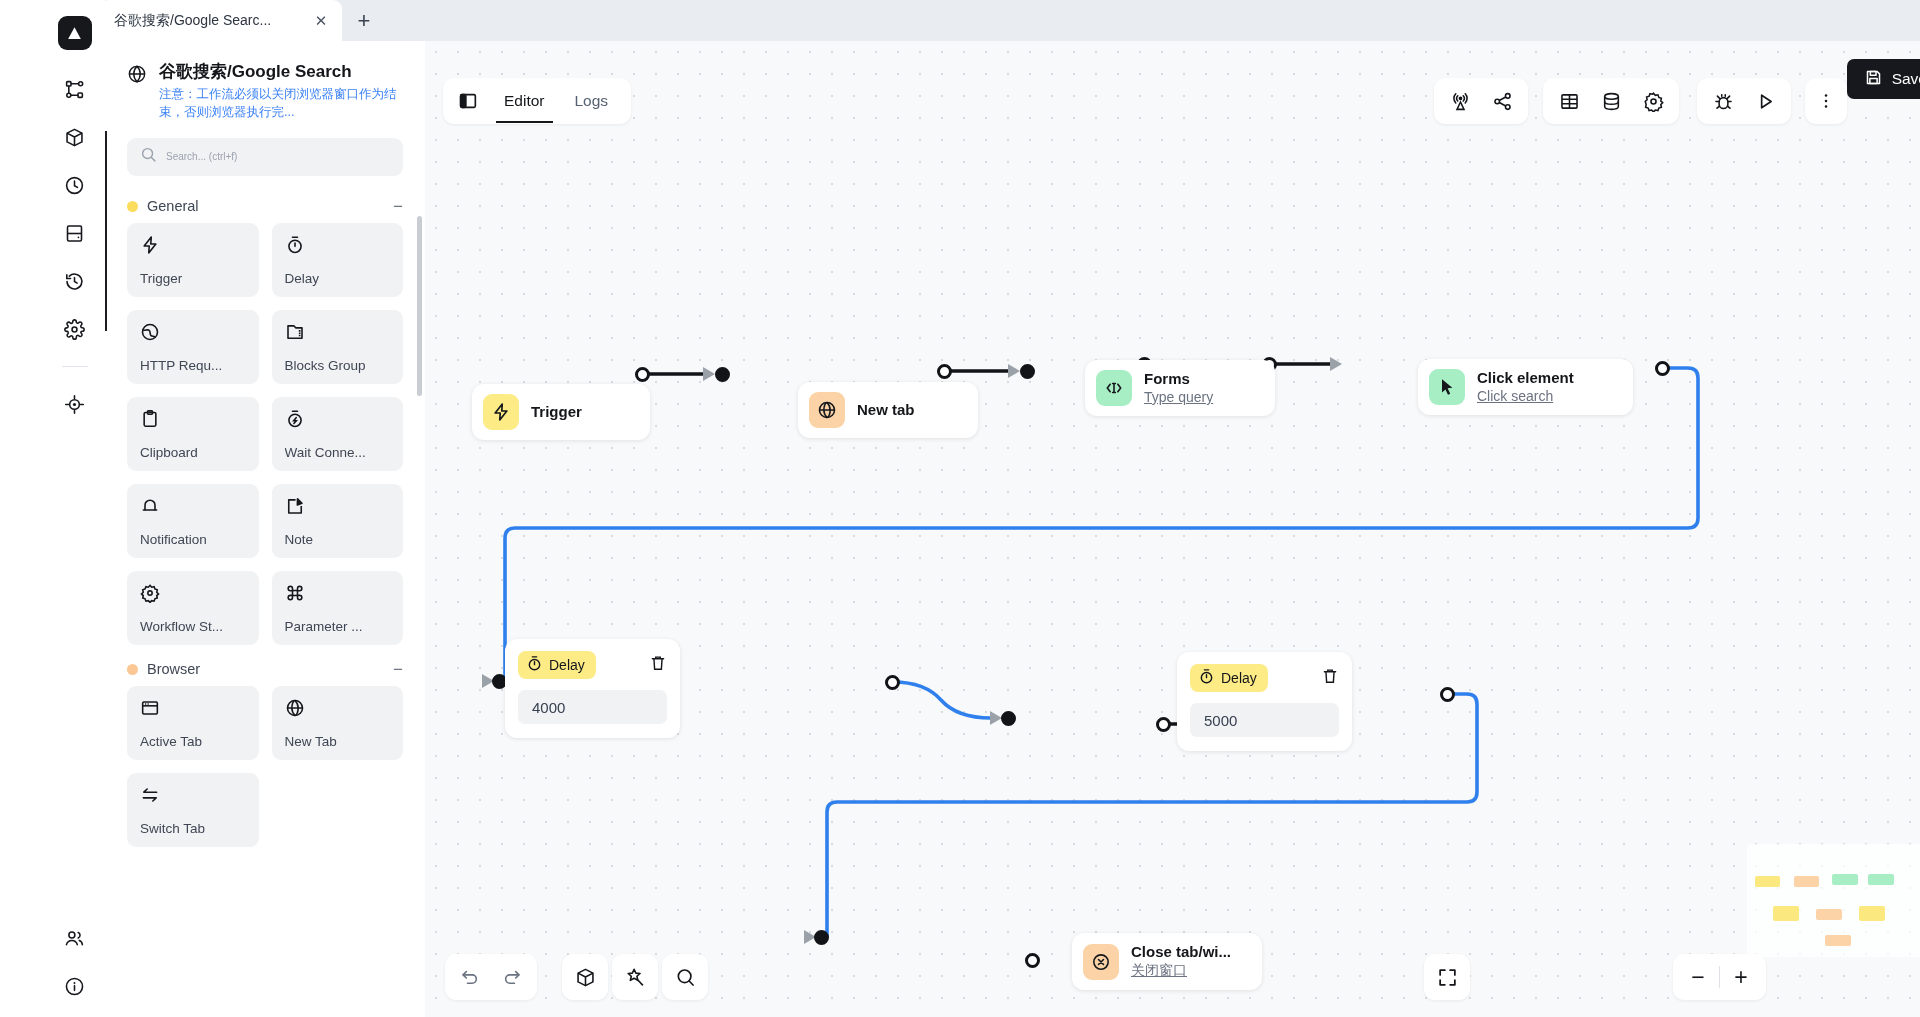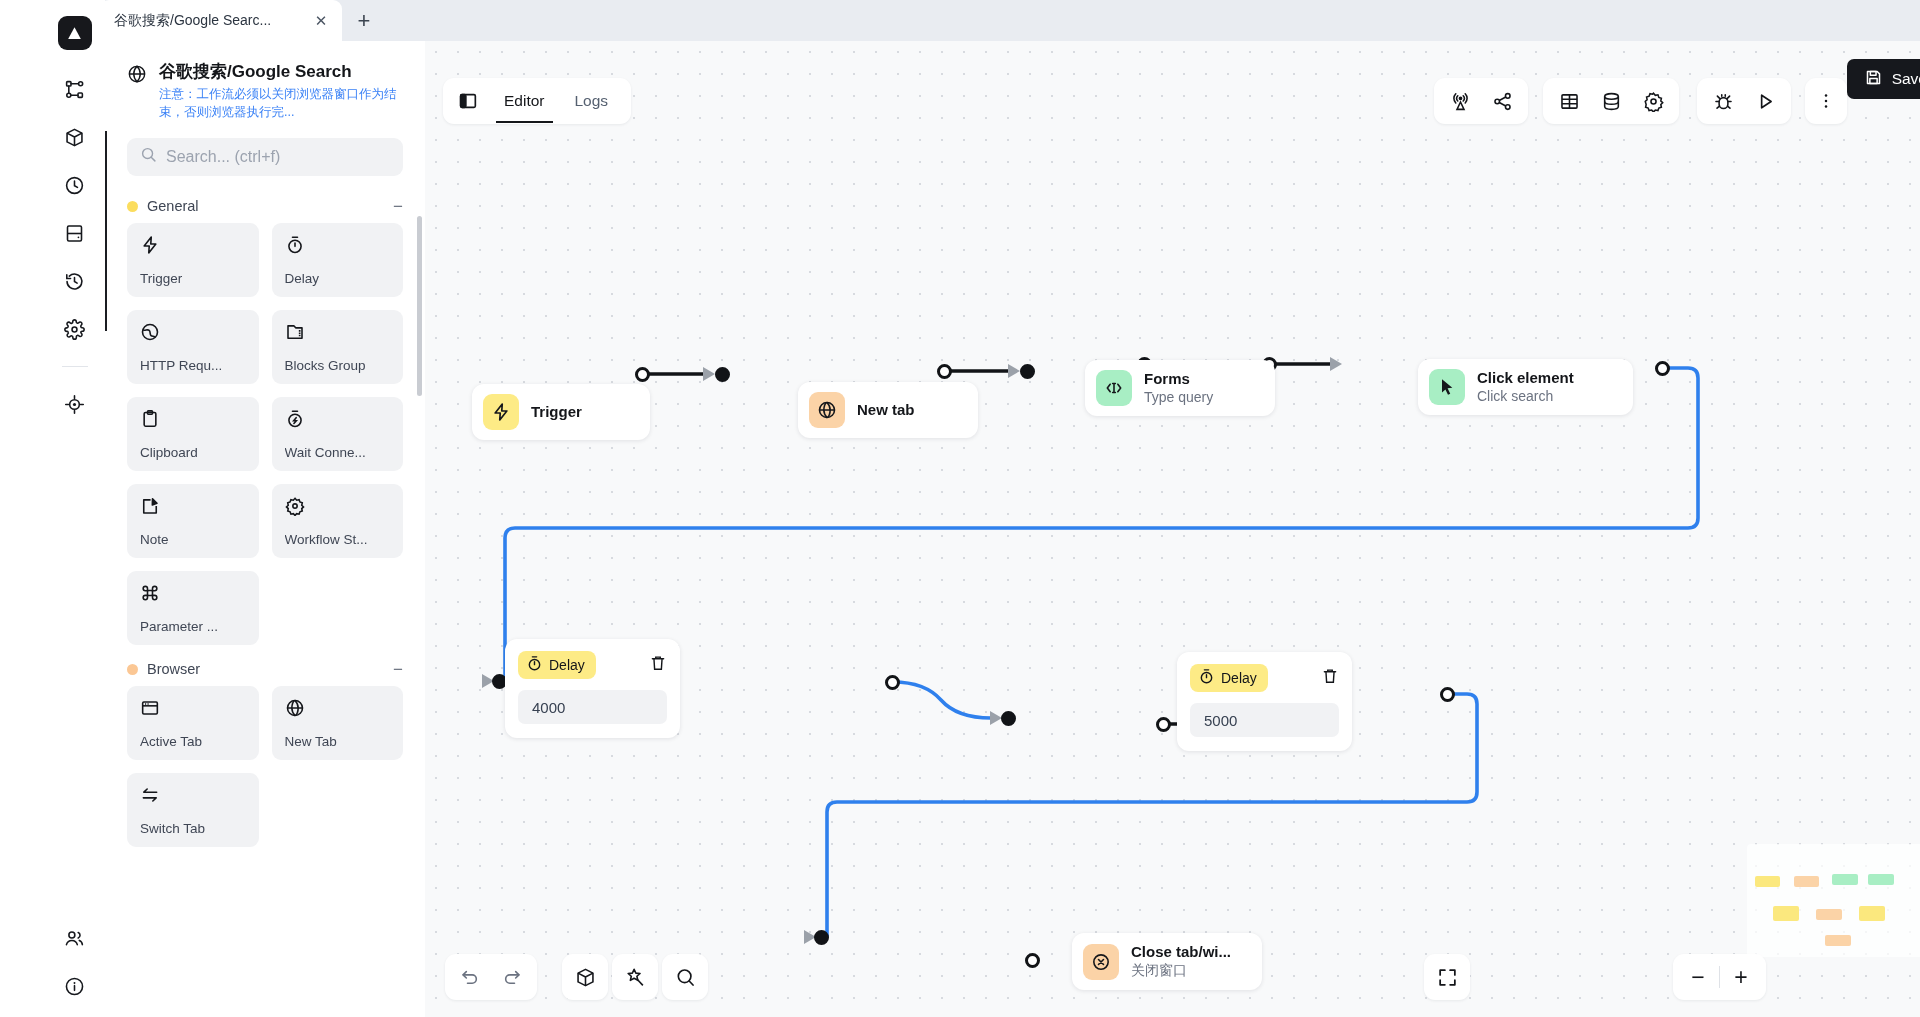--- a/index.html
+++ b/index.html
@@ -71,21 +71,21 @@
   .wf-desc {
     font-size: 12.5px; color: #3b82f6; line-height: 1.45; margin-top: 3px;
     display: -webkit-box; -webkit-line-clamp: 2; -webkit-box-orient: vertical; overflow: hidden;
   }
   .search-wrap { padding: 10px 22px 6px 22px; }
   .search-box {
     height: 38px; background: #f1f2f4; border-radius: 9px;
     display: flex; align-items: center; gap: 9px; padding: 0 13px;
   }
   .search-box input {
-    border: 0; outline: none; background: transparent; font-size: 16px;
+    border: 0; outline: none; background: transparent; font-size: 10px;
     color: #0369a1; width: 100%; font-family: "Liberation Sans", sans-serif;
   }
   .search-box input::placeholder { color: #9ca3af; }
 
   .cat-head {
     display: flex; align-items: center; padding: 16px 22px 8px 22px; gap: 9px;
   }
   .cat-dot { width: 11px; height: 11px; border-radius: 50%; }
   .cat-name { font-size: 14.5px; color: #3f4654; flex: 1; }
   .cat-collapse { color: #6b7280; font-size: 17px; cursor: pointer; line-height: 1; }
@@ -151,21 +151,21 @@
     position: absolute; background: #ffffff; border-radius: 12px;
     display: flex; align-items: center; gap: 12px; padding: 10px 18px 10px 11px;
     box-shadow: 0 1px 4px rgba(16,24,40,.10); cursor: pointer;
   }
   .node-ic {
     width: 36px; height: 36px; border-radius: 9px; flex: 0 0 auto;
     display: flex; align-items: center; justify-content: center; color: #15171b;
   }
   .node-txt { min-width: 0; }
   .node-title { font-size: 15px; font-weight: 700; color: #14161a; white-space: nowrap; }
-  .node-sub { font-size: 14px; color: #6b7280; white-space: nowrap; margin-top: 1px; }
+  .node-sub { font-size: 14px; color: #6b7280; white-space: nowrap; margin-top: 1px; text-decoration: underline; }
 
   .delay-node {
     position: absolute; background: #ffffff; border-radius: 12px;
     width: 175px; padding: 12px 13px 14px 13px; cursor: pointer;
     box-shadow: 0 1px 4px rgba(16,24,40,.10);
   }
   .delay-top { display: flex; align-items: center; justify-content: space-between; }
   .delay-chip {
     background: #fdeb86; border-radius: 8px; height: 28px; padding: 0 11px 0 8px;
     display: flex; align-items: center; gap: 6px; font-size: 14px; color: #14161a;
@@ -371,20 +371,29 @@
       </div>
       <div class="block">
         <span class="block-icon">
             <svg width="20" height="20" viewBox="0 0 24 24" fill="none" stroke="currentColor" stroke-width="1.9" stroke-linecap="round">
               <circle cx="12" cy="13.6" r="7.3"></circle>
               <path d="M9 2.6h6"></path>
               <path d="M13.4 10.4 10.4 14h3.2l-2.9 3.4"></path>
             </svg>
           </span>
         <span class="block-label">Wait Conne...</span>
+      </div>
+      <div class="block">
+        <span class="block-icon">
+            <svg width="20" height="20" viewBox="0 0 24 24" fill="none" stroke="currentColor" stroke-width="1.9" stroke-linecap="round">
+              <path d="M6 16.6V11a6 6 0 0 1 12 0v5.6"></path>
+              <path d="M4 16.8h16"></path>
+            </svg>
+          </span>
+        <span class="block-label">Notification</span>
       </div>
       <div class="block">
         <span class="block-icon">
             <svg width="20" height="20" viewBox="0 0 24 24" fill="none" stroke="currentColor" stroke-width="1.9" stroke-linejoin="round">
               <path d="M19.5 12v8.4H4.5V4.6h8.2"></path>
               <path d="m15 3.3 5.4 5.4-5.6 2 .2-7.4z" fill="currentColor"></path>
             </svg>
           </span>
         <span class="block-label">Note</span>
       </div>

